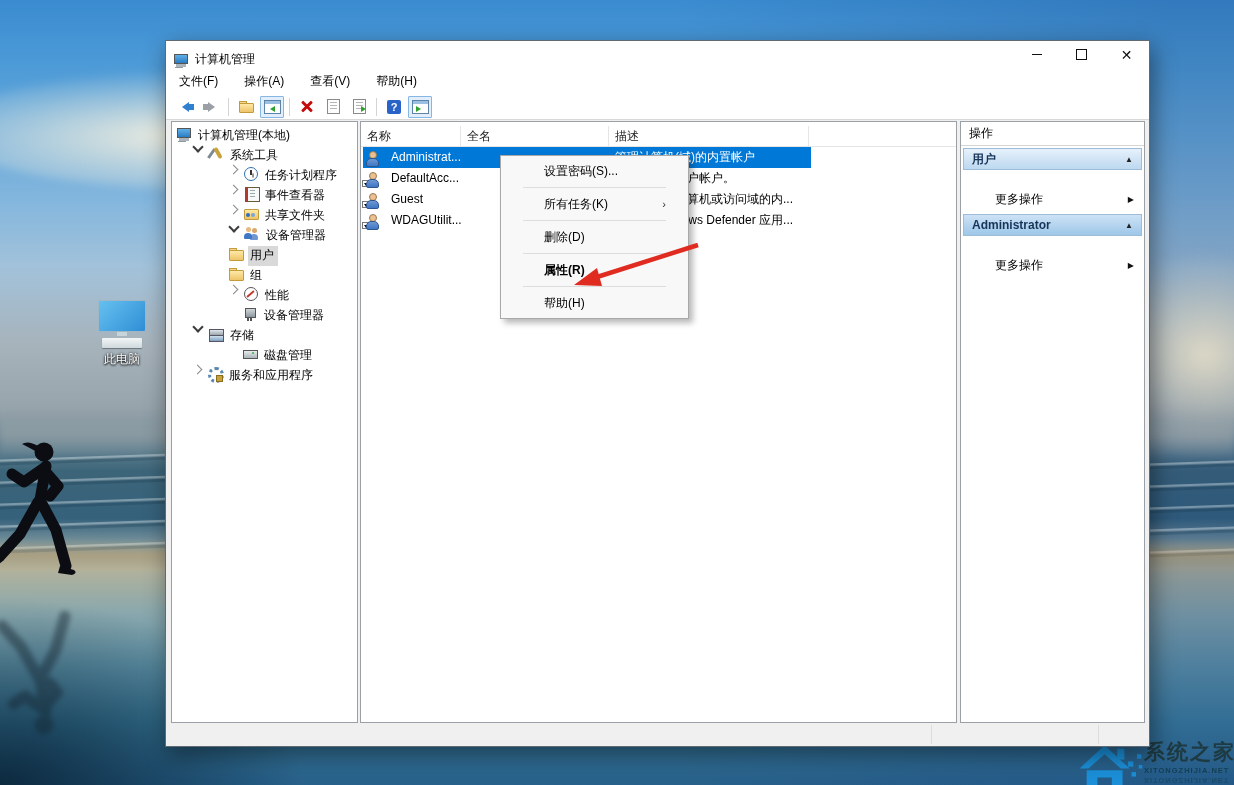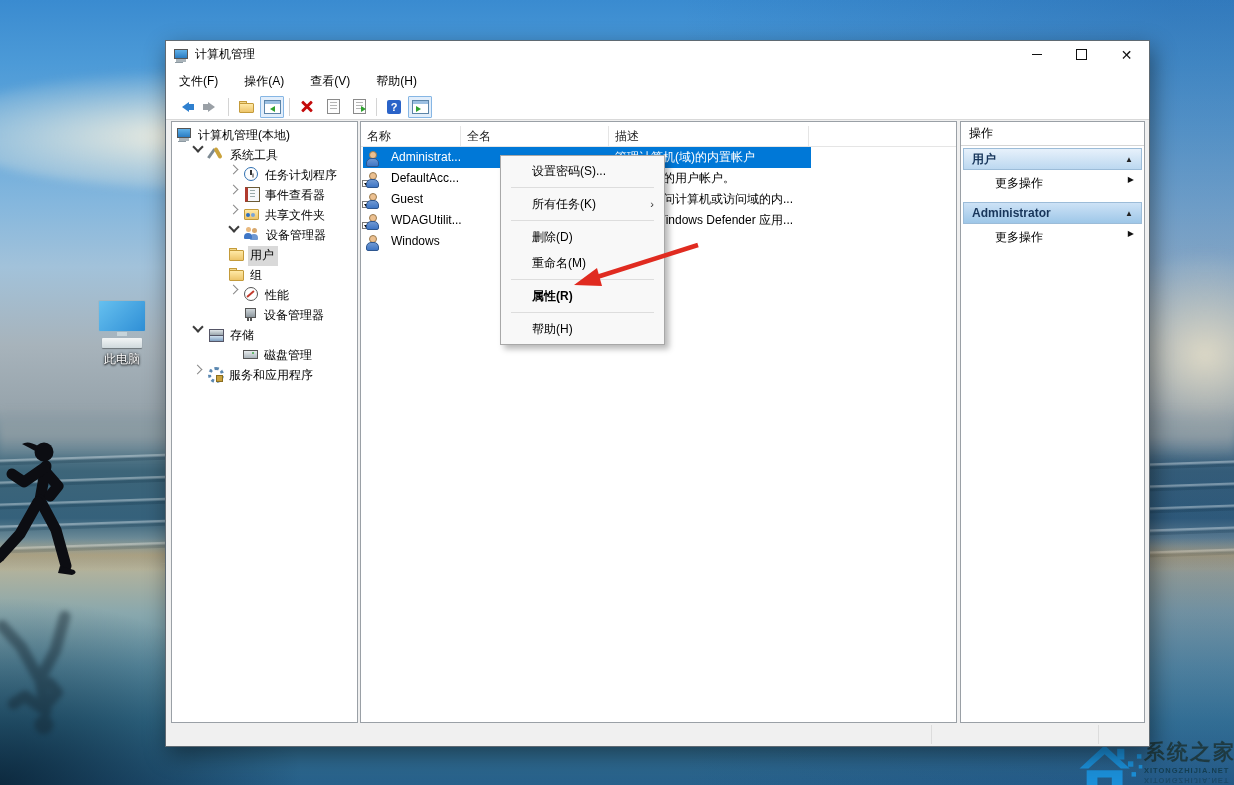--- a/index.html
+++ b/index.html
@@ -42,21 +42,21 @@
   .wm{position:absolute;left:1074px;top:734px}
   .wm-logo{position:absolute;left:0;top:4px;width:72px;height:70px}
   .wm-text{position:absolute;left:70px;top:4px;width:170px}
   .wm-title{font-size:21px;font-weight:bold;letter-spacing:2px;color:rgba(28,48,46,.8)}
   .wm-url{font-size:7.5px;font-weight:bold;letter-spacing:1px;color:rgba(18,56,72,.85)}
   .wm-url.mir{transform:scaleY(-1);opacity:.55;margin-top:1px}
 
   
   #win{position:absolute;left:165px;top:40px;width:983px;height:705px;background:#f0f0f0;
     border:1px solid #5f6a73;box-shadow:3px 8px 22px rgba(0,0,0,.45)}
-  .titlebar{position:absolute;left:0;top:0;width:100%;height:27px;background:#fff;display:flex;align-items:center}
+  .titlebar{position:absolute;left:0;top:0;width:100%;height:27px;background:#fff;display:flex;align-items:flex-end}
   .titlebar .ticon{margin:0 6px 0 7px}
   .title-text{font-size:12px;color:#000}
   .caption-btns{position:absolute;right:0;top:0;height:27px;display:flex}
   .cap{width:45px;height:27px;display:flex;align-items:center;justify-content:center;color:#111}
   .glyph-min{width:10px;height:1px;background:#111}
   .glyph-max{width:9px;height:9px;border:1px solid #111}
   .glyph-close{font-size:14px;line-height:1}
   .menubar{position:absolute;left:0;top:27px;width:100%;height:26px;background:#fff;display:flex;align-items:center}
   .menu-item{padding:5px 13px;font-size:12px}
   .toolbar{position:absolute;left:0;top:53px;width:100%;height:26px;background:#fff;
@@ -157,26 +157,26 @@
 
   
   .ap-title{height:23px;line-height:23px;padding-left:8px;border-bottom:1px solid #d5d5d5;background:#fff}
   .ap-body{padding:2px 2px}
   .ap-sect{height:22px;display:flex;align-items:center;justify-content:space-between;padding:0 8px;
     border:1px solid #9cbcd8;box-sizing:border-box;margin-bottom:1px}
   .ap-sect .t{font-weight:bold;color:#17355a}
   .ap-sect .col{font-size:8px;color:#222}
   .g1{background:linear-gradient(#e7f1fb,#bcd8f0)}
   .g2{background:linear-gradient(#cde2f6,#9ec7e8)}
-  .ap-more{height:25px;display:flex;align-items:flex-start;justify-content:space-between;padding:4px 8px 0 32px;margin-bottom:2px}
+  .ap-more{height:25px;display:flex;align-items:center;justify-content:space-between;padding:16px 8px 0 32px;margin-bottom:2px}
   .ap-more .arr{font-size:8px;color:#111}
 
   
   #ctxmenu{position:absolute;left:500px;top:155px;width:163px;background:#f8f8f8;
-    border:1px solid #a8a8a8;box-shadow:4px 4px 6px rgba(0,0,0,.28);z-index:30;padding:2px 0}
+    border:1px solid #a8a8a8;box-shadow:4px 4px 6px rgba(0,0,0,.28);z-index:30;padding:2px 12px}
   .cm-item{height:26px;line-height:26px;padding-left:31px;position:relative;white-space:nowrap}
   .cm-item.bold{font-weight:bold}
   .cm-item .sub{position:absolute;right:10px;top:0;font-size:11px;color:#333}
   .cm-sep{height:1px;background:#dddddd;margin:3px 10px}
 
   
   #arrow{position:absolute;left:540px;top:233px;width:170px;height:64px;z-index:40;pointer-events:none}
 </style>
 </head>
 <body>
@@ -412,26 +412,20 @@
       <div class="cell cell-desc">供来宾访问计算机或访问域的内...</div>
     </div>
     <div class="lrow">
       <div class="ui">
           <span class="badge"></span>
         </div>
       <div class="cell cell-name">WDAGUtilit...</div>
       <div class="cell cell-full"></div>
       <div class="cell cell-desc">系统为 Windows Defender 应用...</div>
     </div>
-    <div class="lrow">
-      <div class="ui"></div>
-      <div class="cell cell-name">Windows</div>
-      <div class="cell cell-full"></div>
-      <div class="cell cell-desc"></div>
-    </div>
   </div>
 
   <div class="pane" id="action-pane">
     <div class="ap-title">操作</div>
     <div class="ap-body">
       <div class="ap-sect g1">
         <span class="t">用户</span>
         <span class="col">▲</span>
       </div>
       <div class="ap-more">
@@ -457,21 +451,20 @@
 
 <div id="ctxmenu">
   <div class="cm-item">设置密码(S)...</div>
   <div class="cm-sep"></div>
   <div class="cm-item">
     <span>所有任务(K)</span>
     <span class="sub">›</span>
   </div>
   <div class="cm-sep"></div>
   <div class="cm-item">删除(D)</div>
-  <div class="cm-item">重命名(M)</div>
   <div class="cm-sep"></div>
   <div class="cm-item bold">属性(R)</div>
   <div class="cm-sep"></div>
   <div class="cm-item">帮助(H)</div>
 </div>
 
 <svg id="arrow" viewBox="0 0 170 64">
   <line x1="158" y1="12" x2="57" y2="44" stroke="#e02b20" stroke-width="4.5"></line>
   <polygon points="34,52 57,35 62,53" fill="#e02b20"></polygon>
 </svg>

